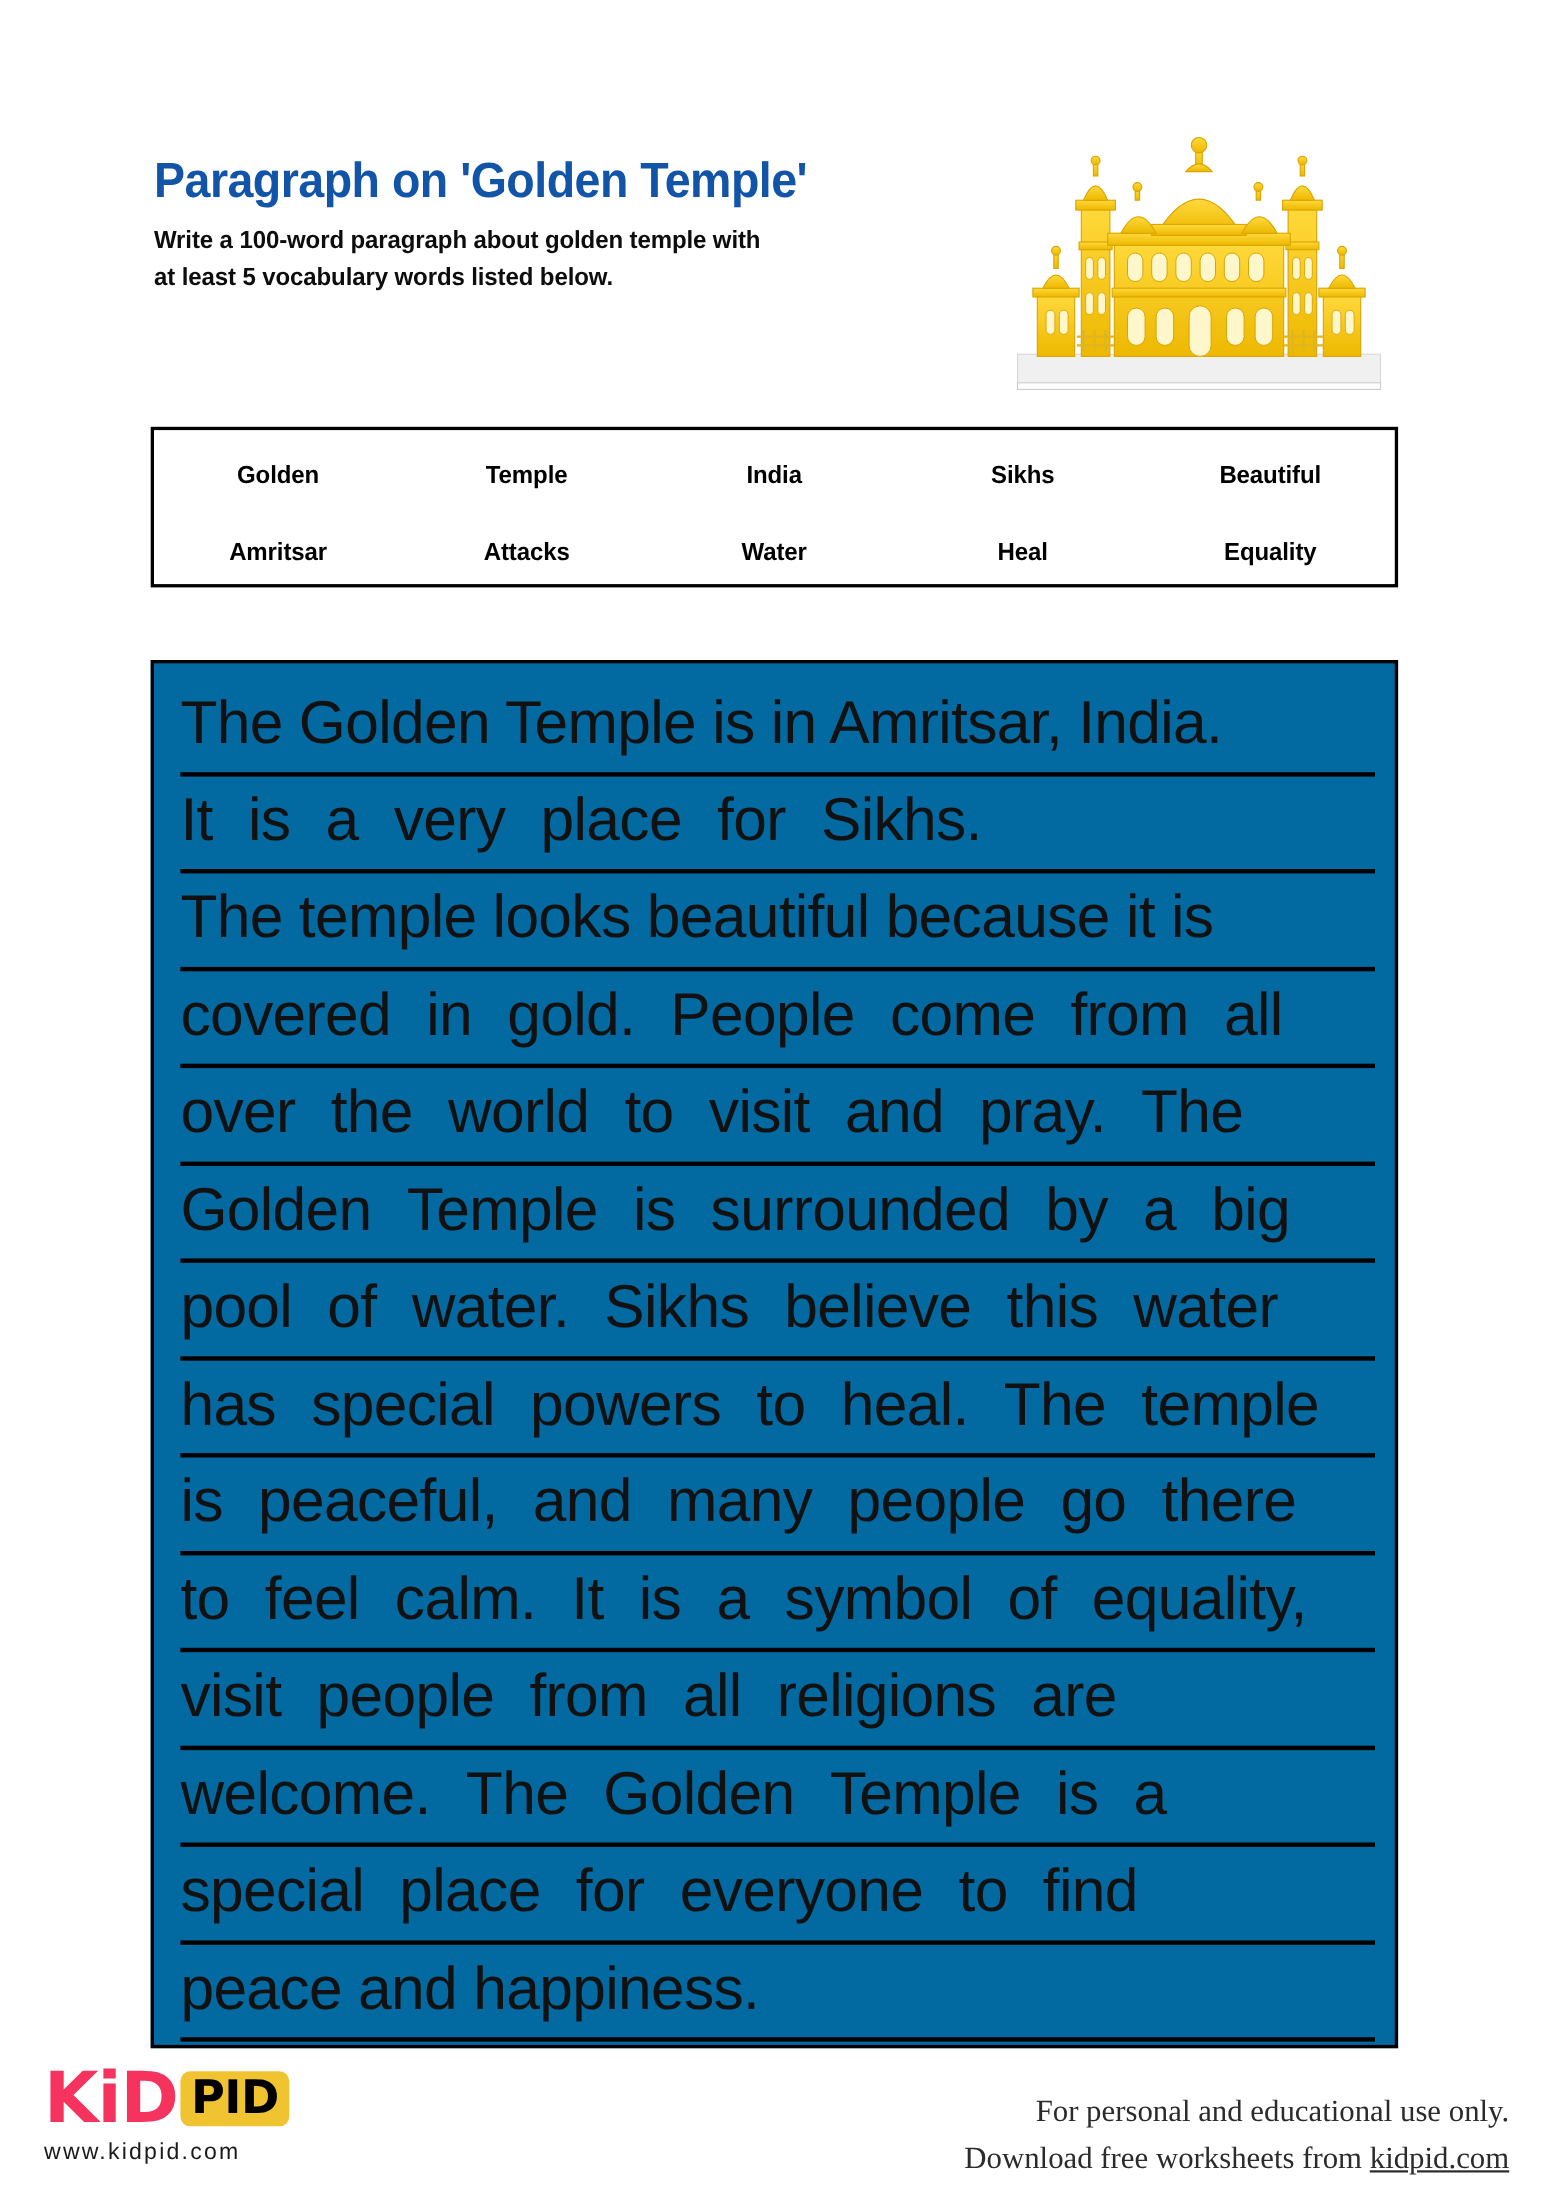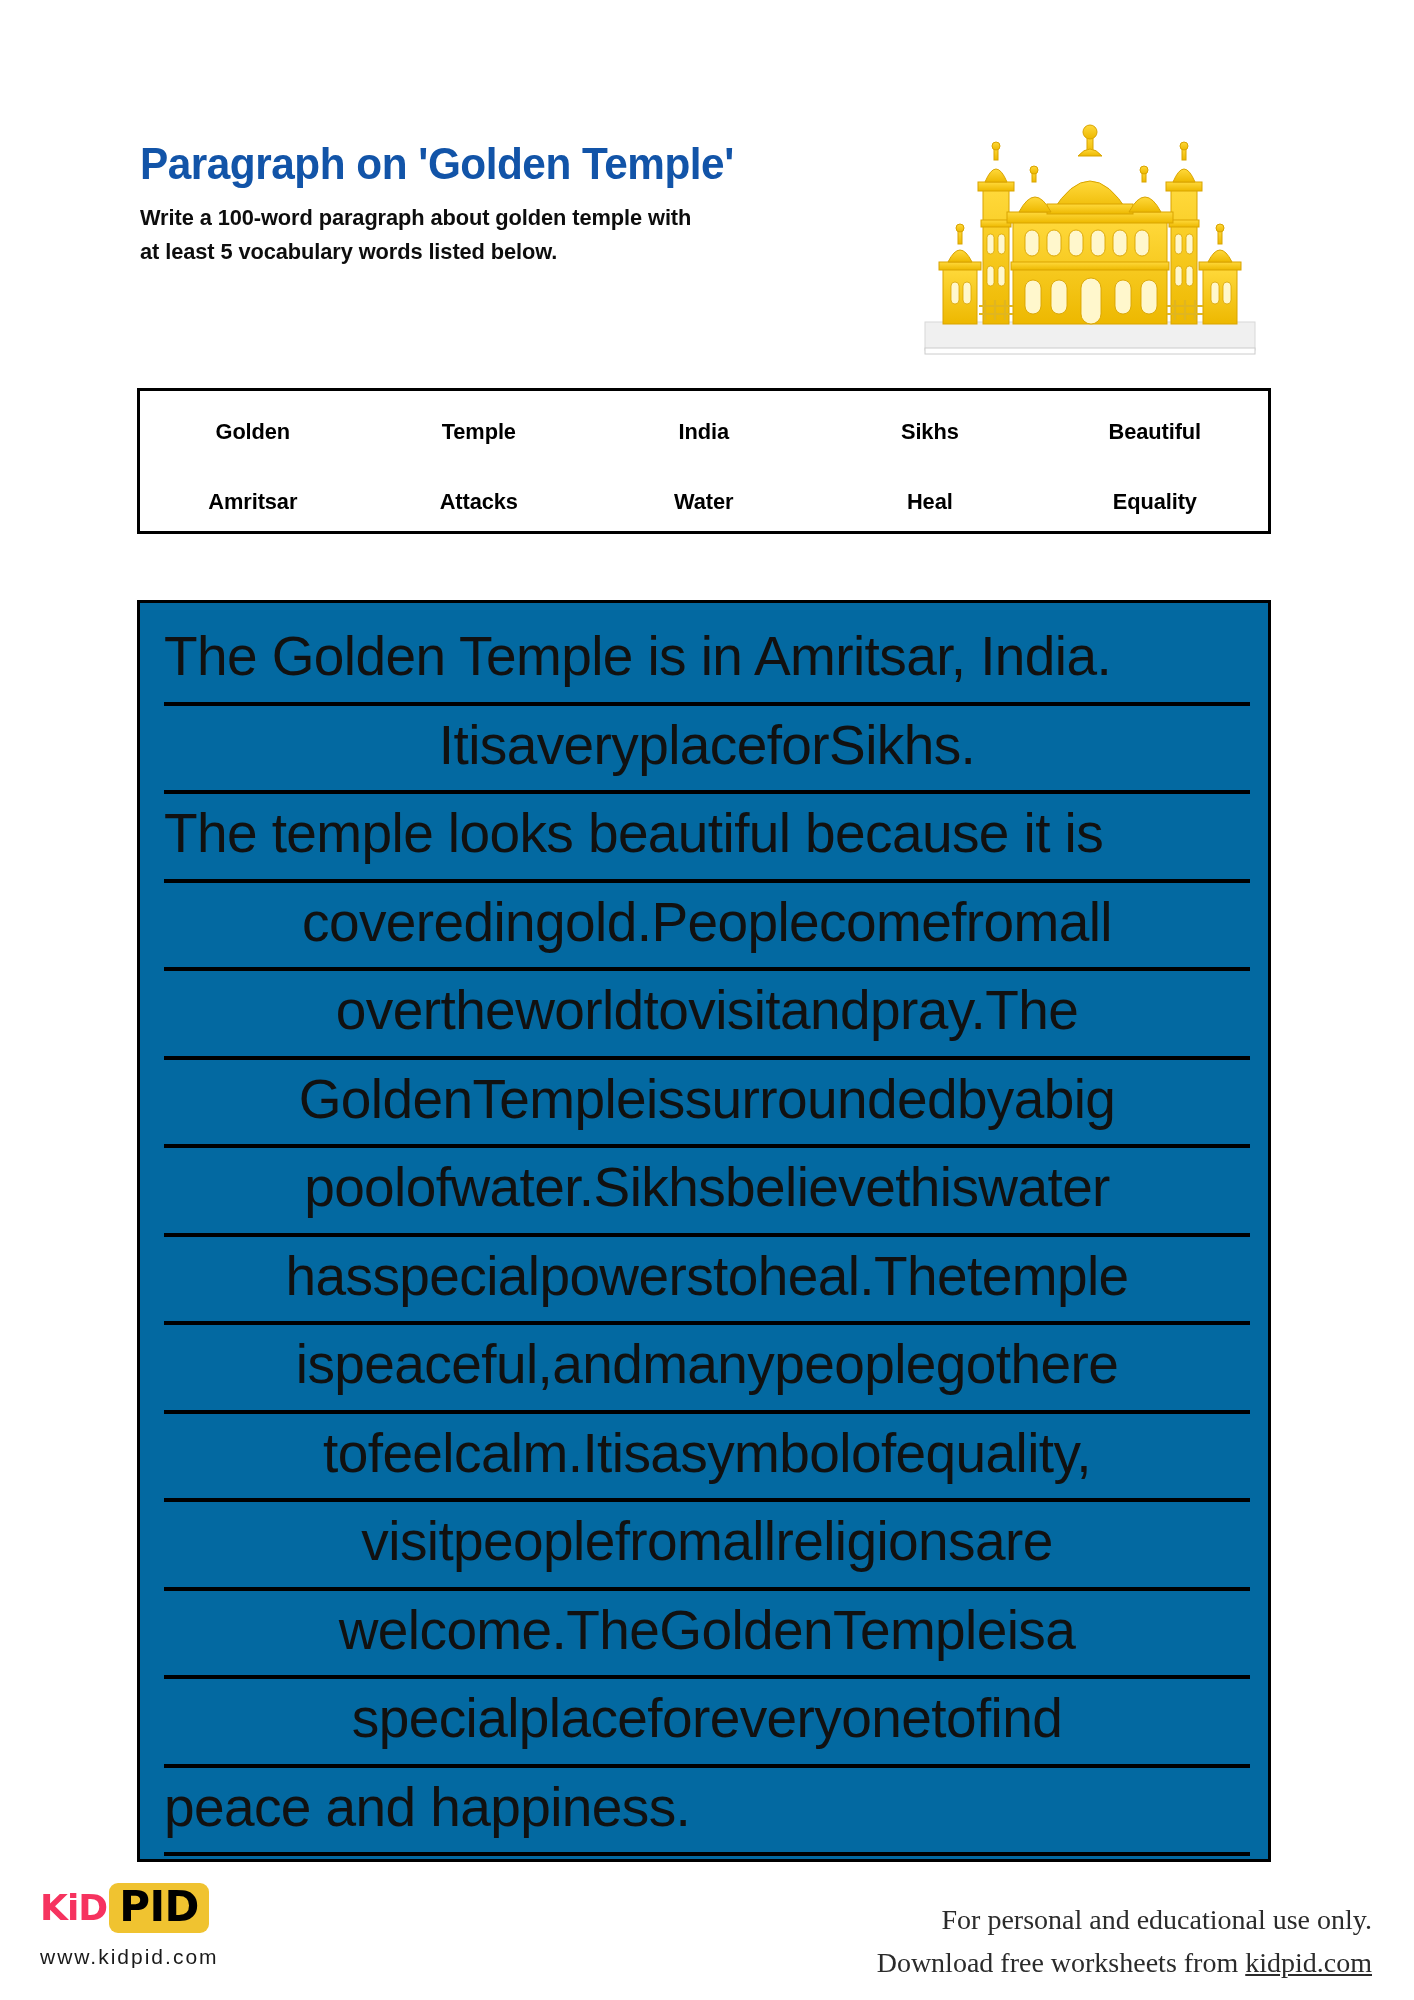--- a/index.html
+++ b/index.html
@@ -120,21 +120,22 @@
     color: #111111;
     border-bottom: 4px solid #000000;
     white-space: nowrap;
     overflow: hidden;
     letter-spacing: -0.6px;
     transform-origin: left center;
   }
   
   .para-line.just {
     display: flex;
-    justify-content: center;
+    justify-content: flex-start;
+    gap: 32px;
   }
   .para-line.just > span { display: inline-block; }
   
   .para-line.flow {
     display: block;
     text-align: left;
   }
 
   
   .footer-left {
@@ -144,21 +145,21 @@
     width: 420px;
   }
   .logo {
     display: flex;
     align-items: center;
     height: 56px;
   }
   .logo-kid {
     font-family: "DejaVu Sans", sans-serif;
     font-weight: bold;
-    font-size: 36px;
+    font-size: 64px;
     color: #f6335f;
     letter-spacing: -1px;
     line-height: 1;
     position: relative;
   }
   .logo-pid {
     font-family: "DejaVu Sans", sans-serif;
     font-weight: bold;
     font-size: 42px;
     color: #000000;

